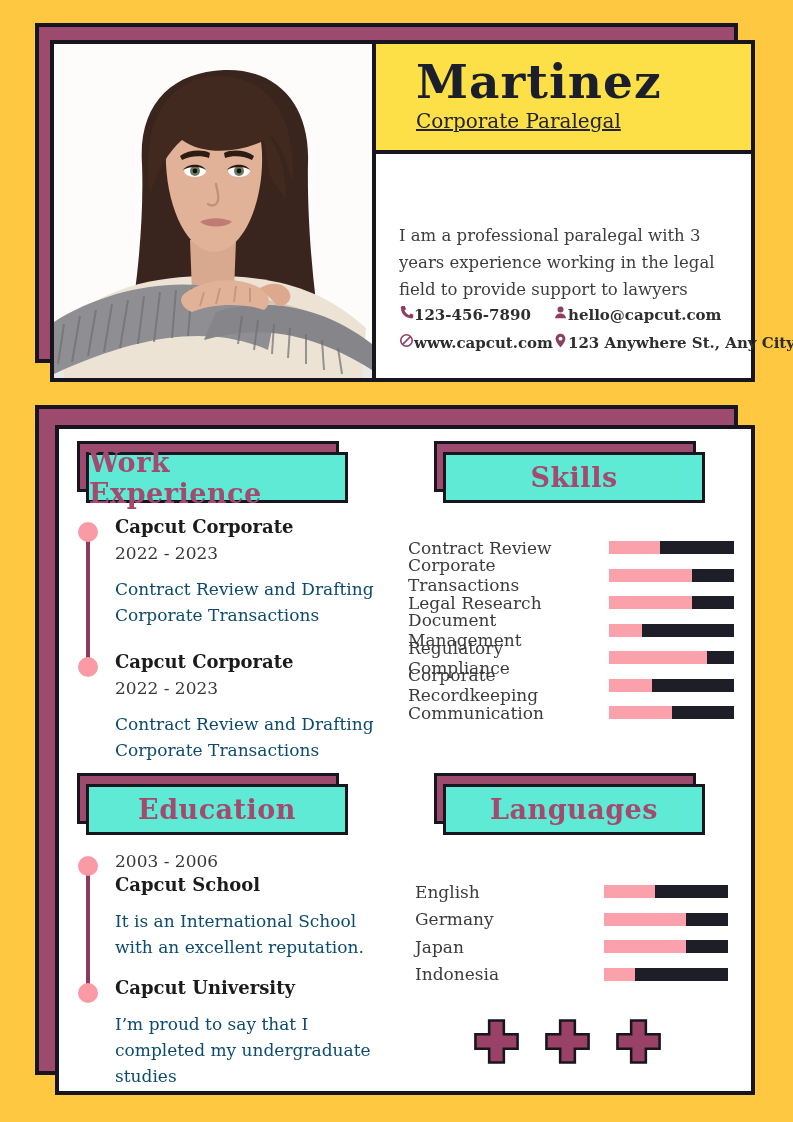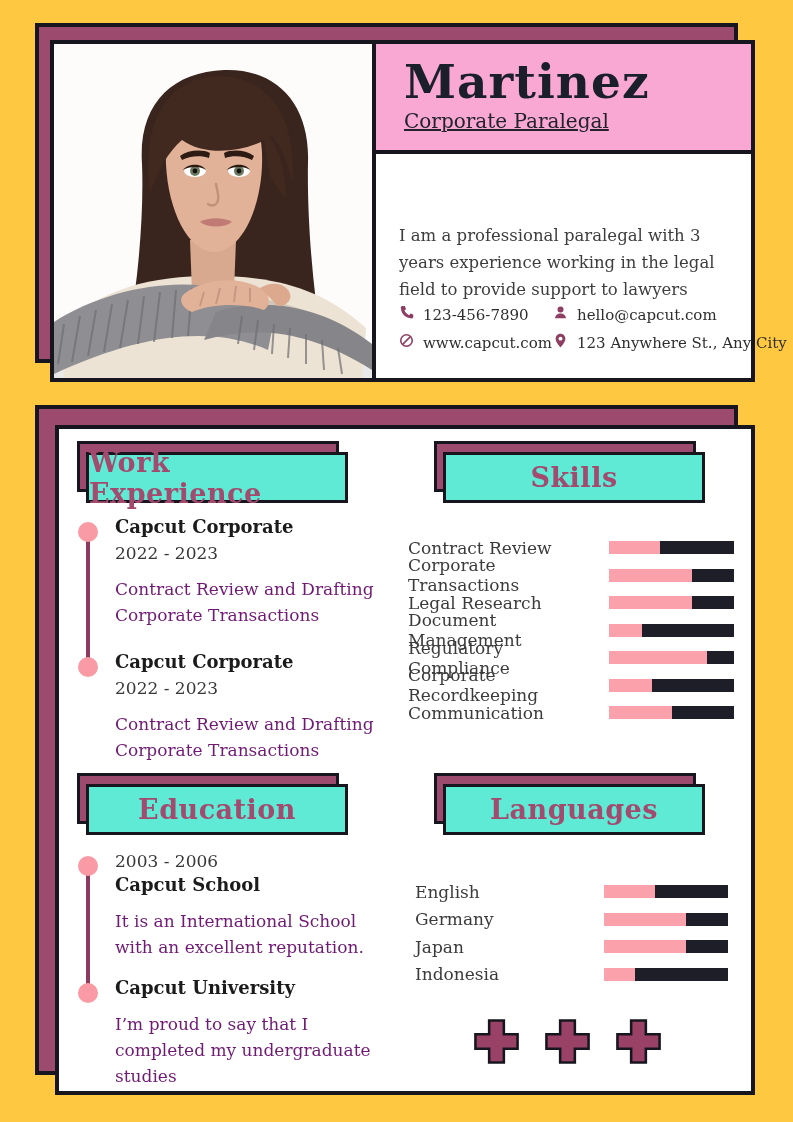--- a/index.html
+++ b/index.html
@@ -27,42 +27,42 @@
   .top-card{left:50px;top:40px;width:705px;height:342px;display:flex;}
   .photo{
     width:322px;height:100%;
     border-right:4px solid #17161F;
     box-sizing:border-box;
     background:#fff;
     flex:none;overflow:hidden;
   }
   .top-right{flex:1;position:relative;}
   .name-block{
-    background:#f9a8d4;
+    background:#fde047;
     border-bottom:4px solid #17161F;
     box-sizing:border-box;
     height:110px;
-    padding:13px 10px 0 28px;
+    padding:13px 10px 0 40px;
   }
   .name{
     font-size:47px;font-weight:bold;color:#1B1F2B;
     letter-spacing:1px;line-height:1.05;
   }
   .role{font-size:20px;color:#23232d;margin-top:3px;text-decoration:underline;}
   .summary{
     position:absolute;left:23px;top:148px;width:345px;
     font-size:16.5px;color:#3d3d3d;line-height:1.65;
     padding-top:30px;
   }
   .contacts{
     position:absolute;left:23px;bottom:26px;right:6px;
     display:grid;grid-template-columns:148px 1fr;
     column-gap:6px;row-gap:9px;
   }
-  .contact{display:flex;align-items:center;gap:9px;font-size:15px;color:#2e2e2e;white-space:nowrap;}
+  .contact{display:flex;align-items:center;font-size:15px;color:#2e2e2e;white-space:nowrap;font-weight:bold;}
   .contact svg{flex:none;}
   
   .bottom-shadow{left:35px;top:405px;width:703px;height:670px;}
   .bottom-card{left:55px;top:425px;width:700px;height:670px;}
   .b-inner{position:absolute;left:0;top:0;right:0;bottom:0;}
   .header-box{position:absolute;width:274px;height:64px;}
   .header-box .hb-shadow{
     position:absolute;left:0;top:0;width:262px;height:51px;
     background:#9C4A6D;border:3px solid #17161F;box-sizing:border-box;
   }
@@ -70,21 +70,21 @@
     position:absolute;left:9px;top:11px;width:262px;height:51px;
     background:#5eead4;border:3px solid #17161F;box-sizing:border-box;
     display:flex;align-items:center;justify-content:center;
     font-size:27px;font-weight:bold;color:#A34A6E;letter-spacing:0.5px;
   }
   .dot{position:absolute;width:20px;height:20px;border-radius:50%;background:#F99AA4;}
   .tl-line{position:absolute;width:4px;background:#8E3A5F;}
   .entry{position:absolute;left:56px;width:268px;}
   .entry .e-bold{font-size:18px;font-weight:bold;color:#1b1b1b;line-height:24px;}
   .entry .e-period{font-size:17px;color:#383838;line-height:24px;margin-top:2px;}
-  .entry .e-desc{font-size:17px;color:#701a75;line-height:26px;margin-top:11px;width:262px;}
+  .entry .e-desc{font-size:17px;color:#0c4a6e;line-height:26px;margin-top:11px;width:262px;}
   .bar-list{position:absolute;margin-top:8px;}
   .bar-row{display:flex;align-items:center;height:27.5px;}
   .bar-row .bar-label{flex:1;font-size:17px;color:#3b3b3b;}
   .bar-track{width:125px;height:13px;background:#1E1E28;flex:none;}
   .bar-fill{height:100%;background:#FBA1AB;}
   .plus-row{position:absolute;left:413px;top:588px;display:flex;gap:22px;}
   .plus-icon svg{display:block;}
 </style>
 </head>
 <body>

